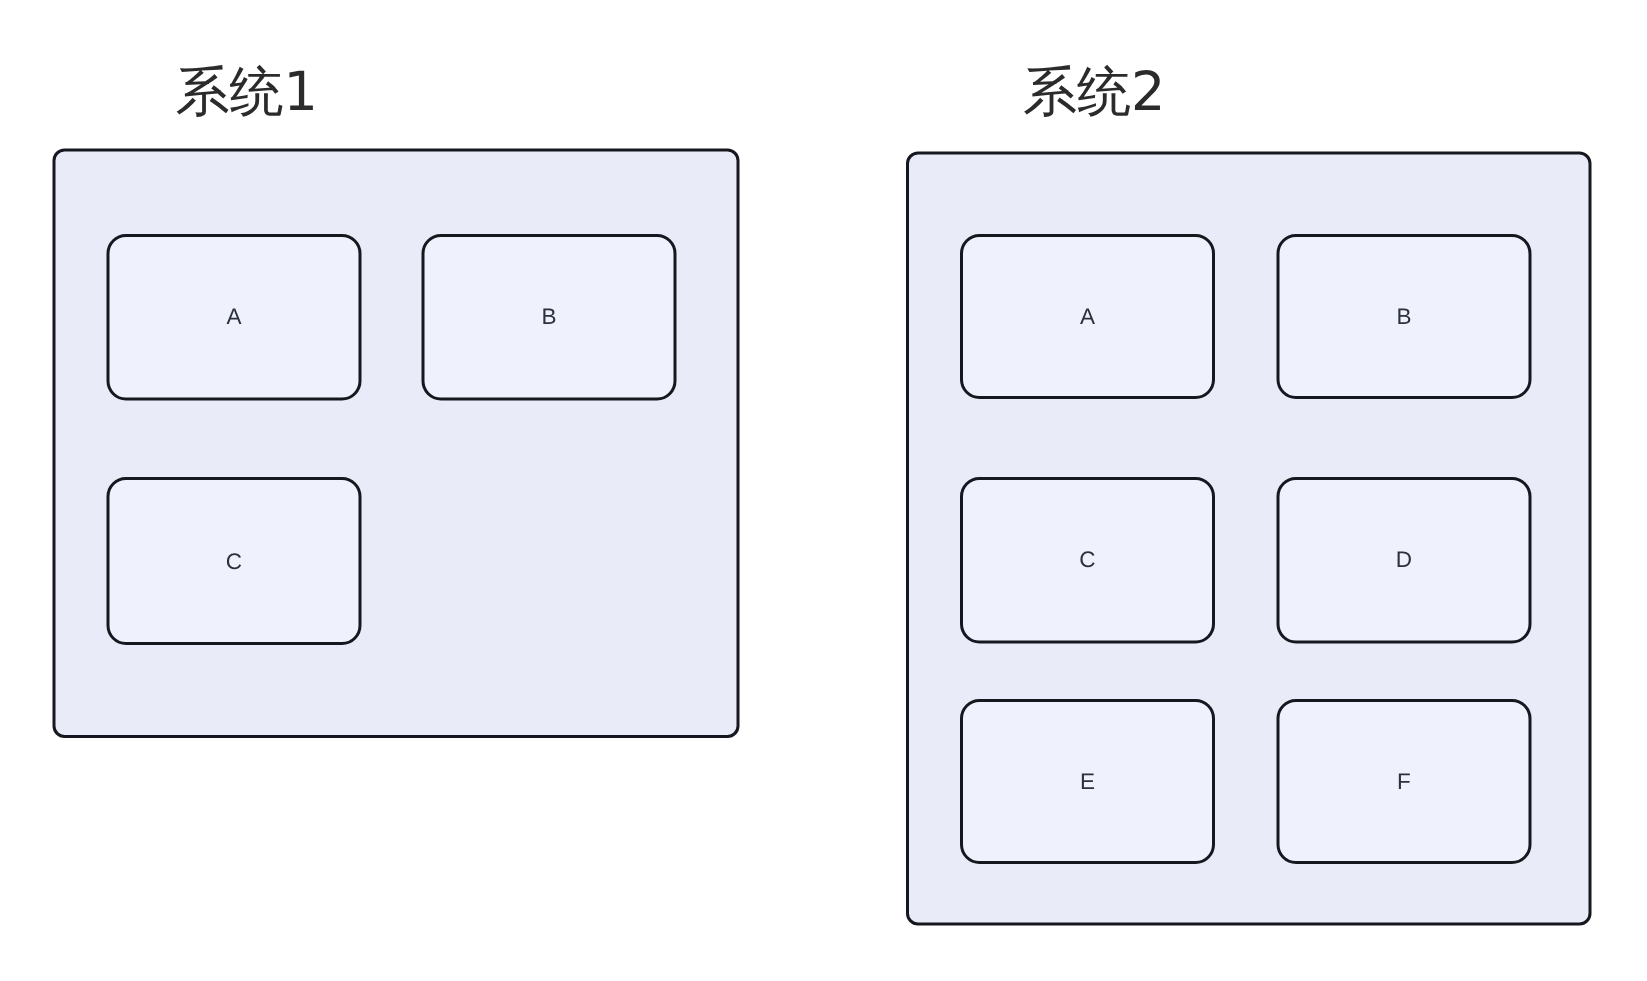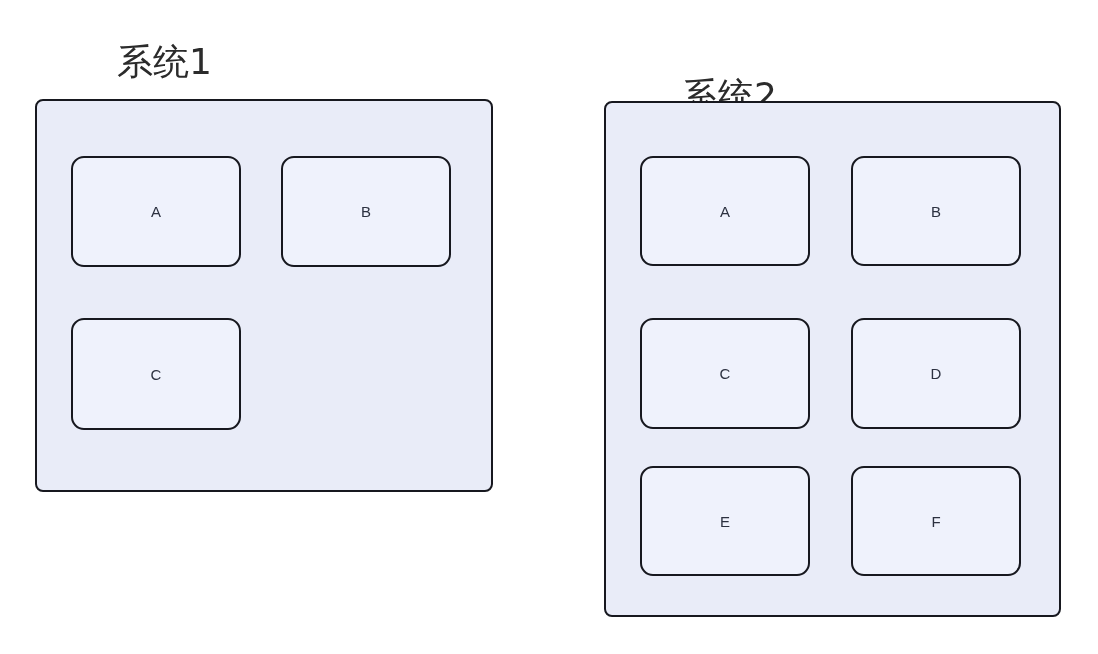--- a/index.html
+++ b/index.html
@@ -59,21 +59,21 @@
   }
 
   
   #title-system1 { left: 117px; top: 44px; }
   #system1-box   { left: 35px;  top: 99px;  width: 458px; height: 393px; }
   #s1-box-a { left: 71px;  top: 156px; width: 170px; height: 111px; }
   #s1-box-b { left: 281px; top: 156px; width: 170px; height: 111px; }
   #s1-box-c { left: 71px;  top: 318px; width: 170px; height: 112px; }
 
   
-  #title-system2 { left: 682px; top: 44px; margin-top: 34px; }
+  #title-system2 { left: 682px; top: 44px; }
   #system2-box   { left: 604px; top: 101px; width: 457px; height: 516px; }
   #s2-box-a { left: 640px; top: 156px; width: 170px; height: 110px; }
   #s2-box-b { left: 851px; top: 156px; width: 170px; height: 110px; }
   #s2-box-c { left: 640px; top: 318px; width: 170px; height: 111px; }
   #s2-box-d { left: 851px; top: 318px; width: 170px; height: 111px; }
   #s2-box-e { left: 640px; top: 466px; width: 170px; height: 110px; }
   #s2-box-f { left: 851px; top: 466px; width: 170px; height: 110px; }
 </style>
 </head>
 <body>

